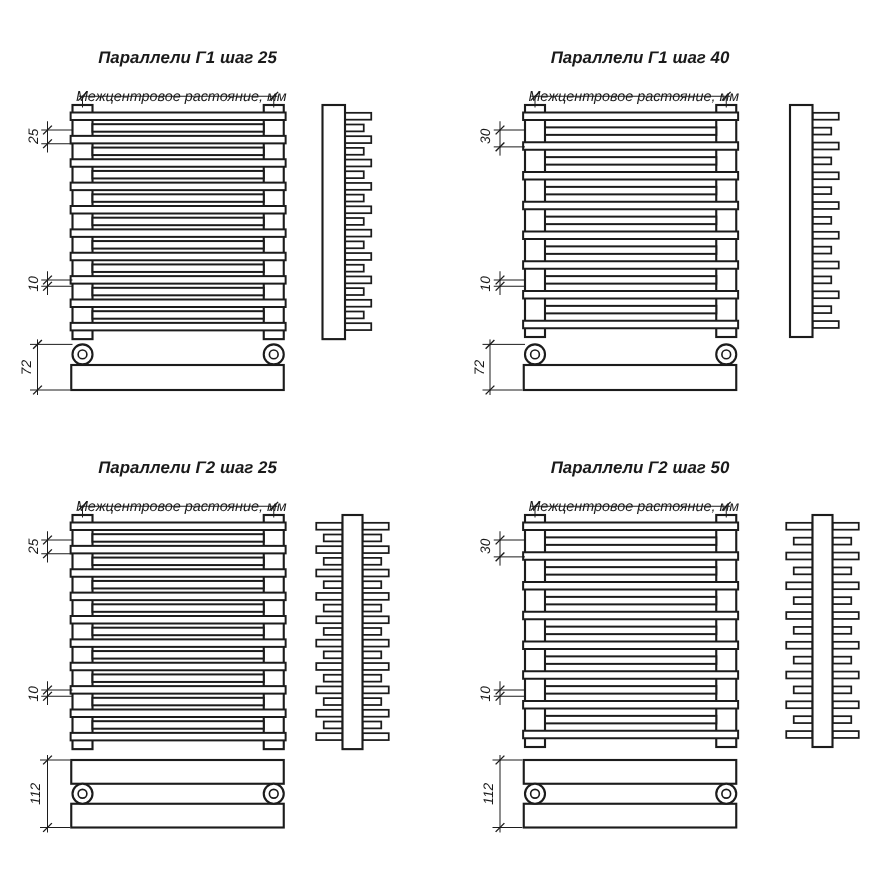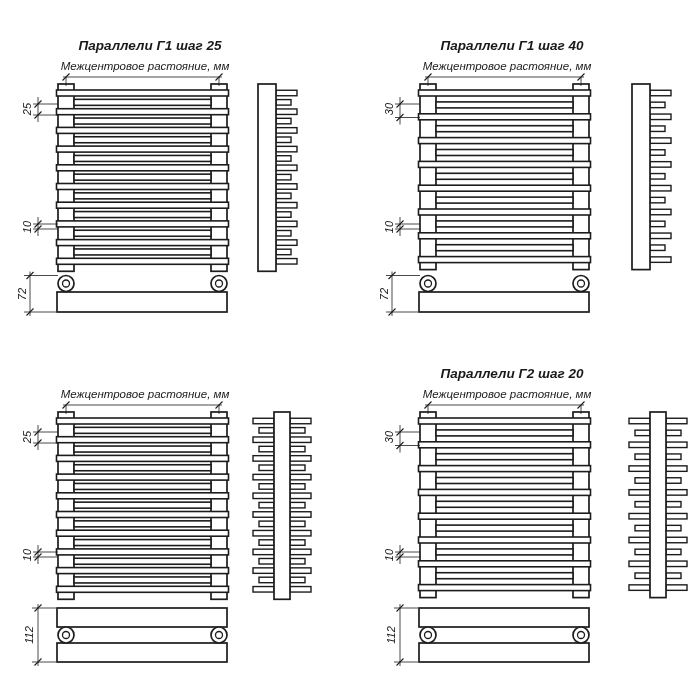--- a/index.html
+++ b/index.html
@@ -2,21 +2,21 @@
 <html><head>
 <meta charset="utf-8">
 <style>
   html,body{margin:0;padding:0;background:#ffffff;}
   #stage{position:relative;width:700px;height:700px;background:#ffffff;overflow:hidden;
          font-family:"Liberation Sans",sans-serif;color:#1a1a1a;text-decoration:underline;}
   #drawing{position:absolute;left:0;top:0;}
   .q-title{position:absolute;width:190px;text-align:center;
            font:italic 700 13.5px "Liberation Sans",sans-serif;color:#1a1a1a;white-space:nowrap;}
   .q-subtitle{position:absolute;width:190px;text-align:center;
-           font:italic 400 11.5px "Liberation Sans",sans-serif;color:#1a1a1a;white-space:nowrap;}
+           font:italic 400 11.5px "Liberation Sans",sans-serif;color:#1a1a1a;white-space:nowrap;margin-top:12px;}
   .dim-label{position:absolute;width:30px;height:14px;display:flex;align-items:center;justify-content:center;
            transform:rotate(-90deg);font:italic 400 11px "Liberation Sans",sans-serif;color:#1a1a1a;}
 </style>
 </head>
 <body>
 
 <div id="stage">
 
   <svg id="drawing" width="700" height="700" viewBox="0 0 700 700">
       <g>
@@ -350,24 +350,25 @@
   <div class="dim-label" style="left:12px;top:102px;">25</div>
   <div class="dim-label" style="left:12px;top:220px;">10</div>
   <div class="dim-label" style="left:7px;top:287px;">72</div>
 
   <div class="q-title" style="left:417px;top:38px;">Параллели Г1 шаг 40</div>
   <div class="q-subtitle" style="left:412px;top:60px;">Межцентровое растояние, мм</div>
   <div class="dim-label" style="left:374px;top:102px;">30</div>
   <div class="dim-label" style="left:374px;top:220px;">10</div>
   <div class="dim-label" style="left:369px;top:287px;">72</div>
 
+  <div class="q-title" style="left:55px;top:366px;">Параллели Г2 шаг 25</div>
   <div class="q-subtitle" style="left:50px;top:388px;">Межцентровое растояние, мм</div>
   <div class="dim-label" style="left:12px;top:430px;">25</div>
   <div class="dim-label" style="left:12px;top:548px;">10</div>
   <div class="dim-label" style="left:14px;top:628px;">112</div>
 
-  <div class="q-title" style="left:417px;top:366px;">Параллели Г2 шаг 20</div>
+  <div class="q-title" style="left:417px;top:366px;">Параллели Г2 шаг 50</div>
   <div class="q-subtitle" style="left:412px;top:388px;">Межцентровое растояние, мм</div>
   <div class="dim-label" style="left:374px;top:430px;">30</div>
   <div class="dim-label" style="left:374px;top:548px;">10</div>
   <div class="dim-label" style="left:376px;top:628px;">112</div>
 
 </div>
 
 </body></html>

